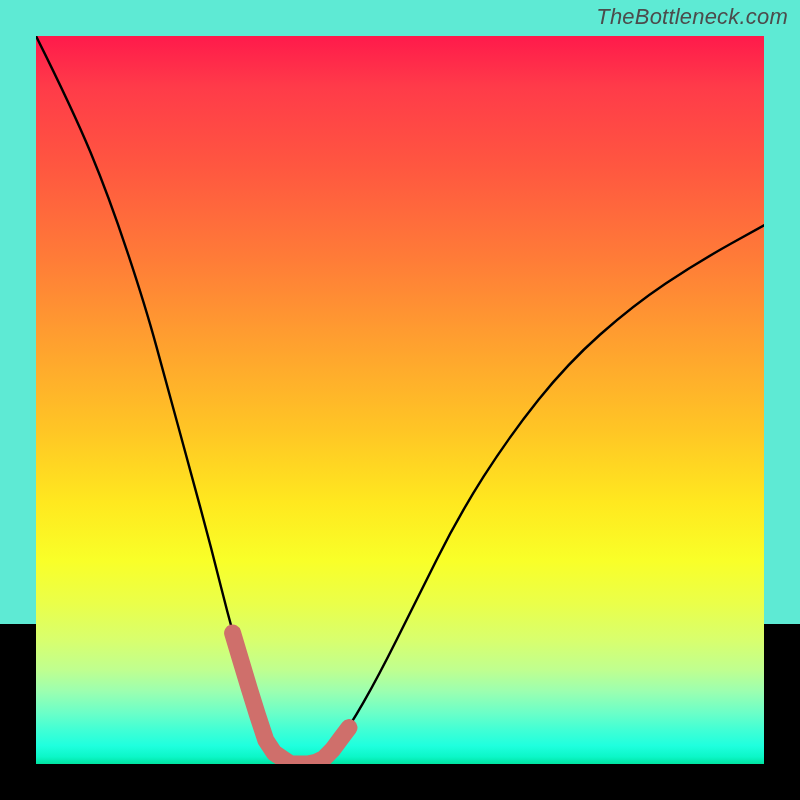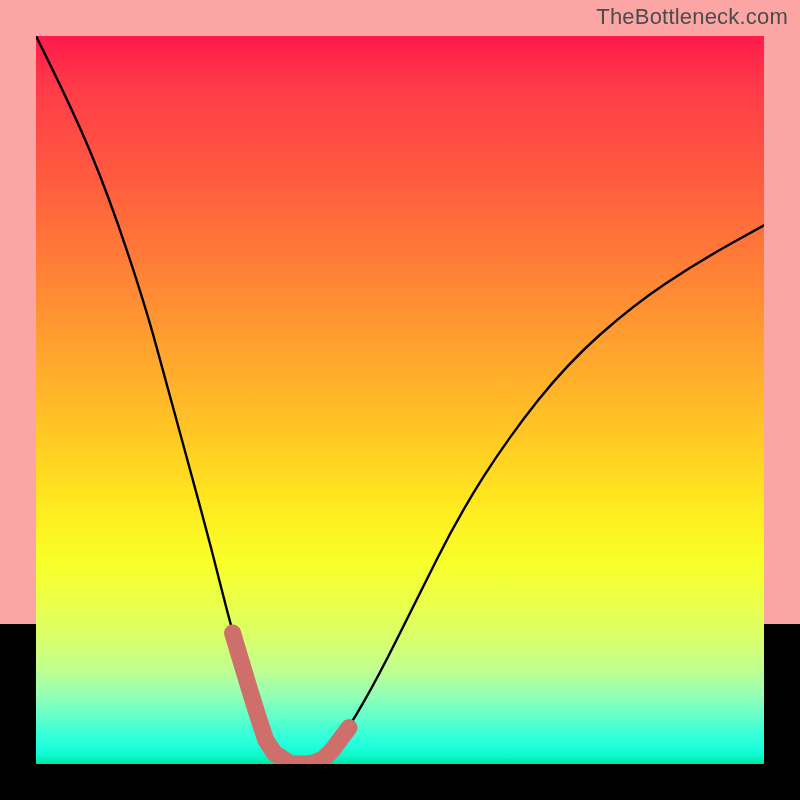--- a/index.html
+++ b/index.html
@@ -10,21 +10,22 @@
     background: #000;
     overflow: hidden;
     font-family: Arial, Helvetica, sans-serif;
   }
   .frame {
     position: absolute;
     top: 0;
     left: 0;
     width: 800px;
     height: 624px;
-    background: #fca5a5;
+    background: #5eead4;
+    font-style: italic;
   }
   .plot-area {
     position: absolute;
     top: 36px;
     left: 36px;
     width: 728px;
     height: 728px;
     overflow: hidden;
   }
   .gradient-bg {

